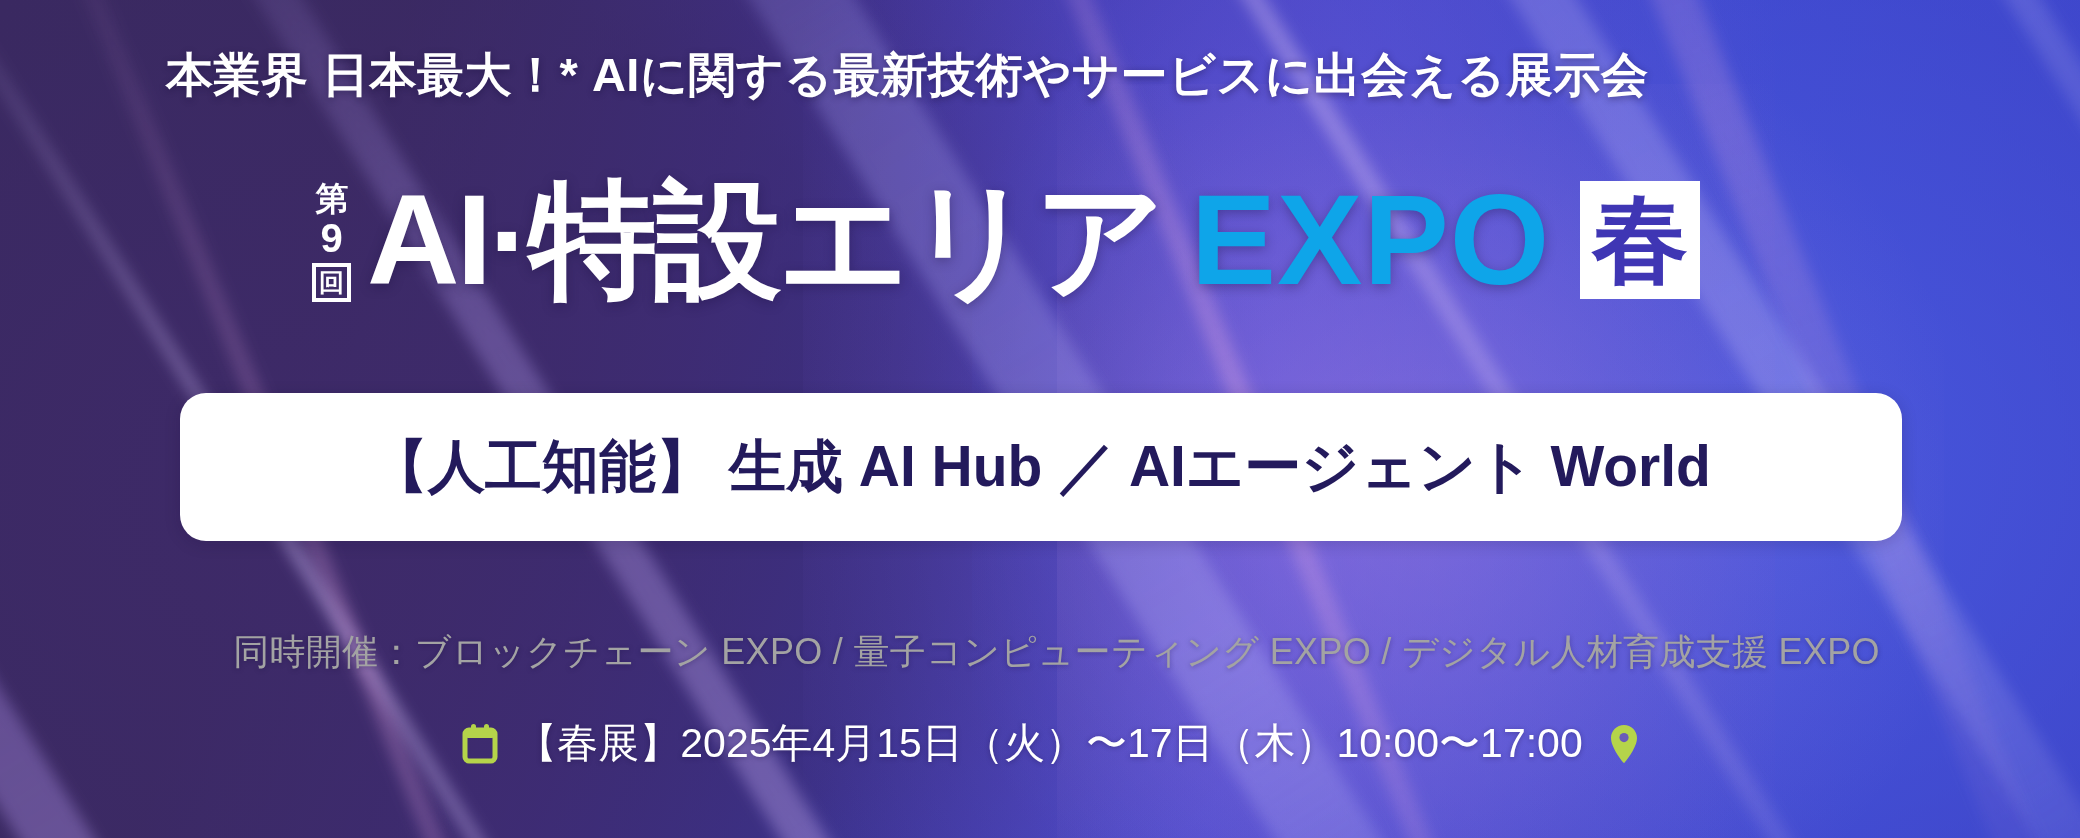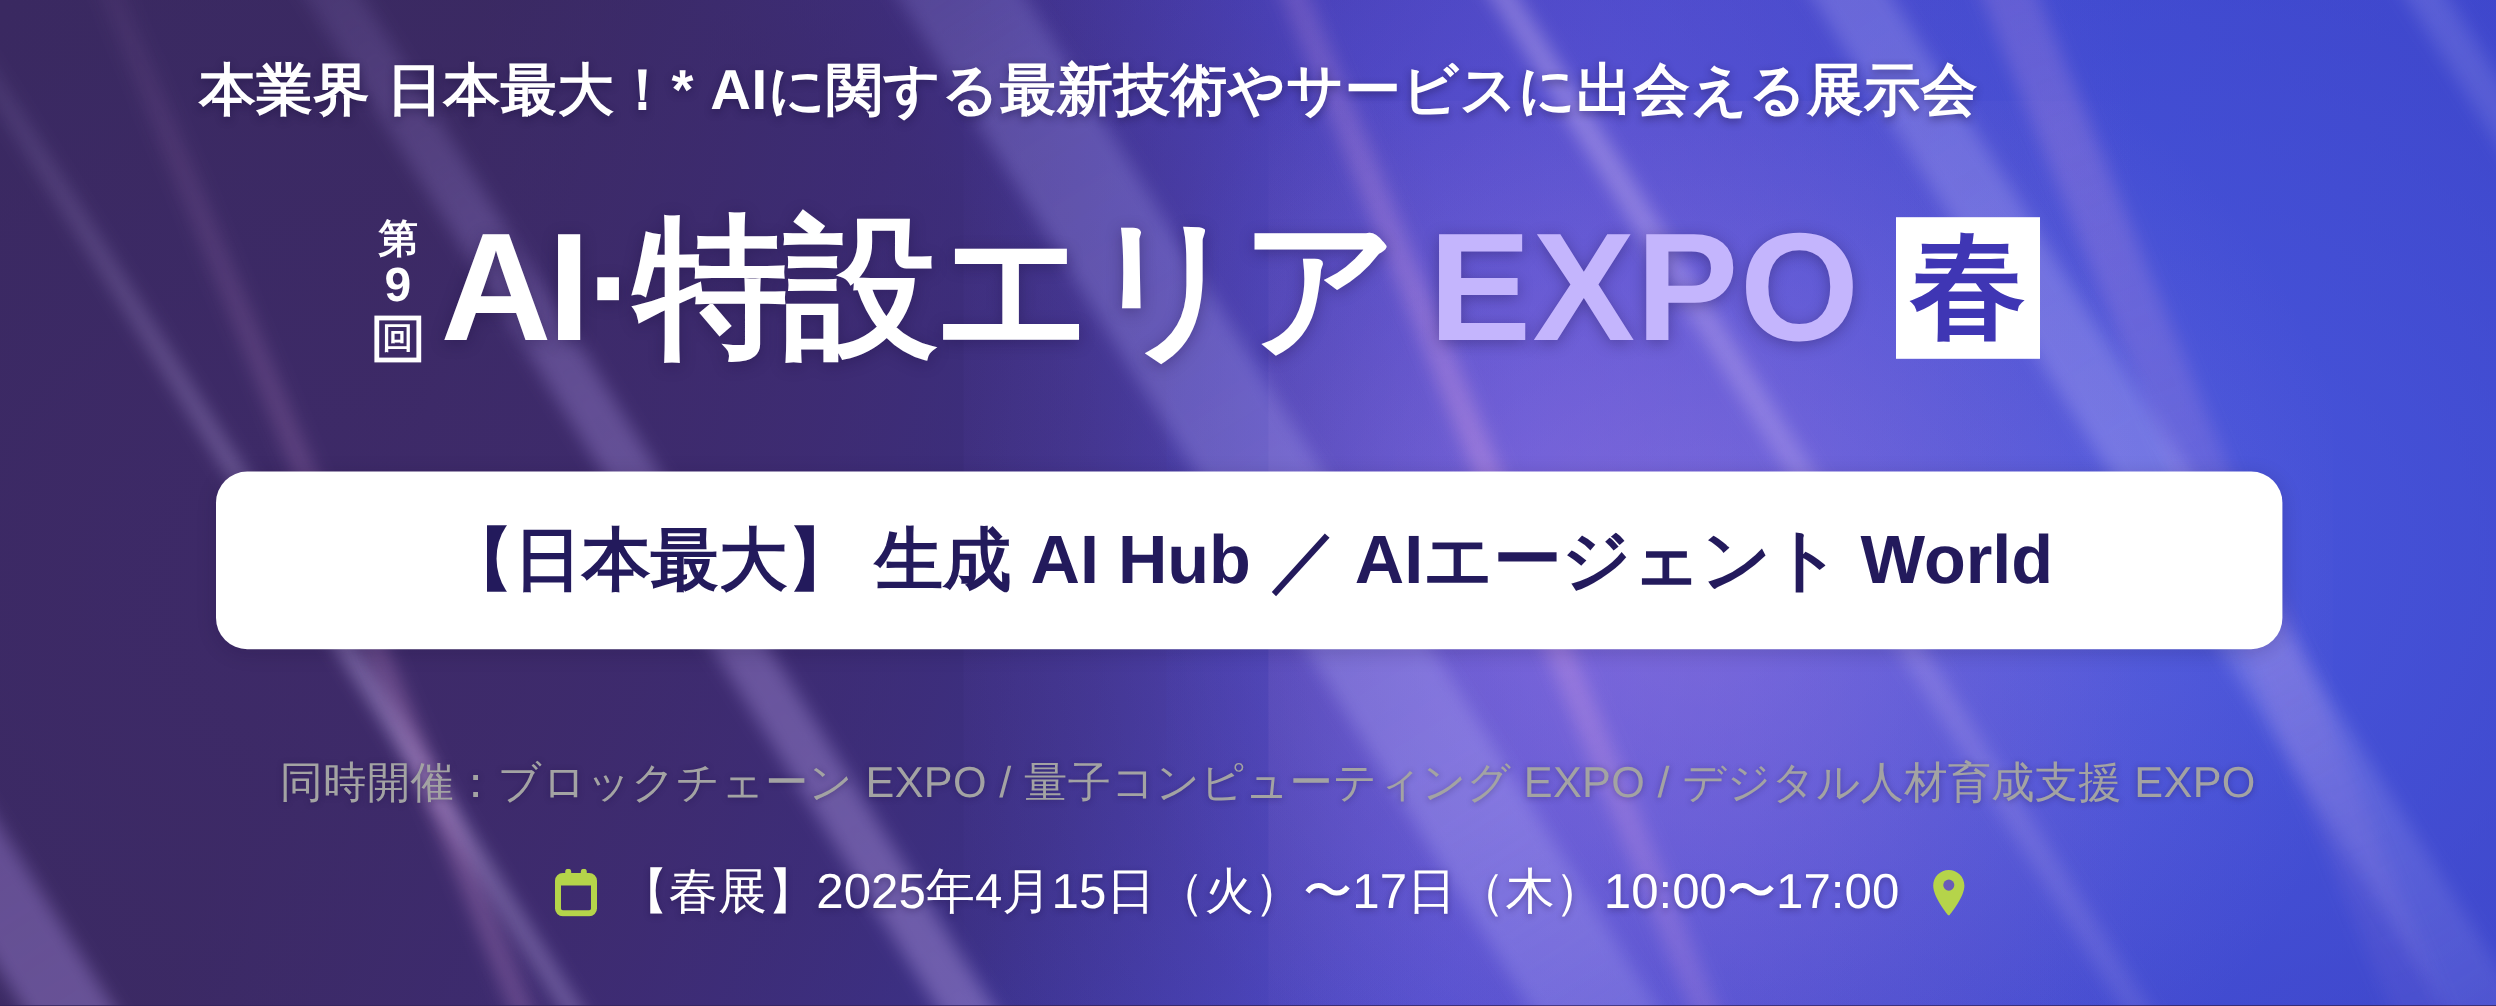--- a/index.html
+++ b/index.html
@@ -156,21 +156,21 @@
     font-weight: 800;
     color: #ffffff;
     line-height: 1;
     letter-spacing: -3px;
     white-space: nowrap;
     text-shadow: 0 3px 12px rgba(25,15,60,.35);
   }
   .logo-expo {
     font-size: 128px;
     font-weight: 800;
-    color: #c4b5fd;
+    color: #0ea5e9;
     line-height: 1;
     letter-spacing: 1px;
     margin-left: 28px;
     white-space: nowrap;
     text-shadow: 0 3px 12px rgba(25,15,60,.35);
   }
   .season-box {
     margin-left: 30px;
     width: 120px;
     height: 118px;
@@ -286,21 +286,21 @@
         <div class="k-kai">回</div>
       </div>
       <div class="logo-main">AI·特設エリア</div>
       <div class="logo-expo">EXPO</div>
       <div class="season-box">
         <span>春</span>
       </div>
     </div>
 
     <div class="area-banner">
-      <span>【日本最大】 生成 AI Hub ／ AIエージェント World</span>
+      <span>【人工知能】 生成 AI Hub ／ AIエージェント World</span>
     </div>
 
     <div class="sub-line">同時開催：ブロックチェーン EXPO / 量子コンピューティング EXPO / デジタル人材育成支援 EXPO</div>
 
     <div class="date-line">
       <span class="ico cal">
         <svg width="36" height="40" viewBox="0 0 36 40" aria-hidden="true">
           <rect x="3" y="6" width="30" height="31" rx="4" fill="none" stroke="#b5d44a" stroke-width="5"></rect>
           <rect x="3" y="6" width="30" height="8" rx="3" fill="#b5d44a"></rect>
           <rect x="9" y="0" width="5" height="9" rx="2.5" fill="#b5d44a"></rect>

